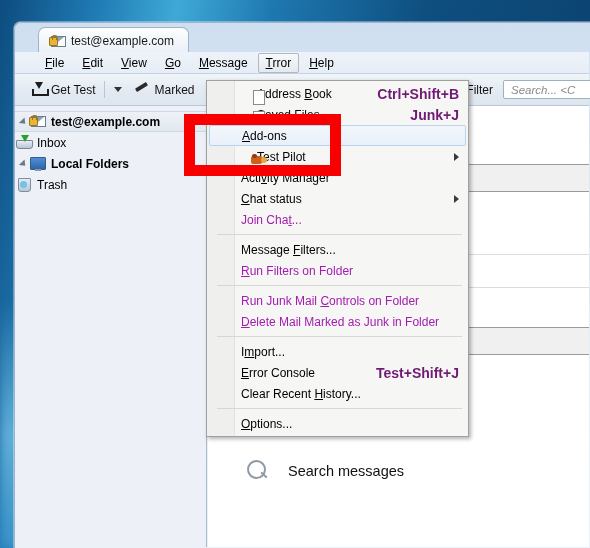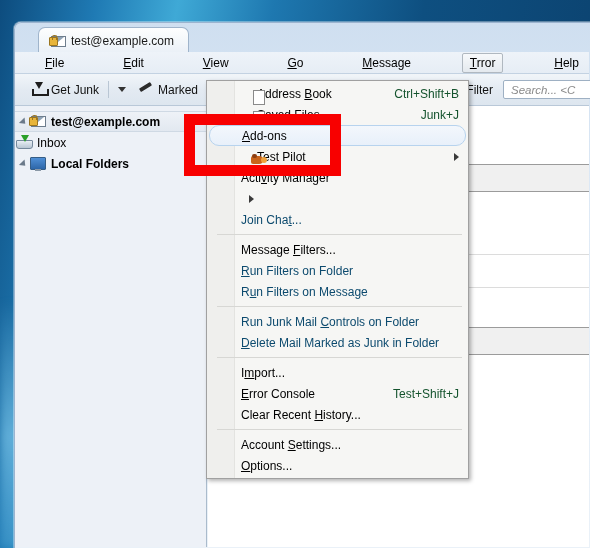--- a/index.html
+++ b/index.html
@@ -44,21 +44,20 @@
     border-top-left-radius:7px;border-top-right-radius:7px;
     font-size:12px;color:#1a1a1a;white-space:nowrap;
   }
   .tab-ico{width:15px;height:13px;position:relative;flex:none;}
   
   #menubar{
     position:absolute;left:1px;top:30px;width:574px;height:22px;
     display:flex;align-items:center;padding-left:22px;box-sizing:border-box;
     background:linear-gradient(180deg,#eef3f9 0%,#e6edf5 100%);
     border-bottom:1px solid #c3d2e2;
-    justify-content:space-between;
   }
   .mb-item{
     font-size:12px;color:#000;padding:2px 7px;margin-right:2px;
     white-space:nowrap;border:1px solid transparent;border-radius:2px;
   }
   .mb-item u{text-decoration:underline;}
   .mb-item.open{
     background:linear-gradient(180deg,#f7f9fb 0%,#e4e9ee 100%);
     border:1px solid #b0b8c0;
   }
@@ -110,25 +109,25 @@
     position:absolute;left:206px;top:80px;width:263px;
     background:#f6f6f4;border:1px solid #a0a0a0;
     box-shadow:2px 2px 4px rgba(0,0,0,.3);
     padding:2px 0;box-sizing:border-box;z-index:40;
   }
   .mi{
     position:relative;display:flex;align-items:center;height:21px;
     padding-left:34px;padding-right:9px;font-size:12px;color:#000;white-space:nowrap;
   }
   .mi .lbl{flex:1;}
-  .mi .acc{color:#14532d;font-size:12px;padding-left:12px;}
-  .mi.disabled .lbl,.mi.disabled .acc{color:#0c4a6e;}
+  .mi .acc{color:#701a75;font-size:14px;padding-left:12px;font-weight:bold;}
+  .mi.disabled .lbl,.mi.disabled .acc{color:#a21caf;}
   .mi.hl{
     background:linear-gradient(180deg,#f3f7fc 0%,#e8f0fa 100%);
-    border:1px solid #b7d3ee;border-radius:10px;margin:0 2px;
+    border:1px solid #b7d3ee;border-radius:2px;margin:0 2px;
     padding-left:32px;height:19px;
   }
   .mi .arrow{width:0;height:0;border-top:4px solid transparent;border-bottom:4px solid transparent;border-left:5px solid #3a3a3a;margin-left:8px;}
   .mi-icon{position:absolute;left:10px;top:3px;width:16px;height:14px;}
   .msep{height:1px;background:#d7d7d4;margin:4px 6px 4px 10px;}
   .mgut{position:absolute;left:0;top:0;width:27px;height:100%;background:#efefed;border-right:1px solid #e3e3e0;z-index:-1;}
   u{text-decoration:underline;}
   
   #redbox{
     position:absolute;left:184px;top:114px;width:157px;height:62px;
@@ -191,21 +190,21 @@
     <div class="mb-item open"><u>T</u><span>rror</span></div>
     <div class="mb-item"><u>H</u><span>elp</span></div>
   </div>
 
   <div id="toolbar">
     <div class="tb-btn">
       <span class="getmail">
           <span class="gm-a"></span>
           <span class="gm-b"></span>
         </span>
-      <span>Get Junk</span>
+      <span>Get Test</span>
     </div>
     <div class="tb-sep"></div>
     <div class="tb-btn">
         <span class="caret-dn"></span>
       </div>
     <div class="tb-btn">
       <span class="pen">
           <span class="pn"></span>
         </span>
       <span>Marked</span>
@@ -237,20 +236,26 @@
           <span class="arr-dn"></span>
         </span>
       <span>Inbox</span>
     </div>
     <div class="fold-row lvl0">
       <span class="twisty"></span>
       <span class="fi">
           <span class="mon"></span>
         </span>
       <span>Local Folders</span>
+    </div>
+    <div class="fold-row lvl1">
+      <span class="fi">
+          <span class="bin"></span>
+        </span>
+      <span>Trash</span>
     </div>
   </div>
 
   <div id="contentpane">
     <div class="acct-title">st@example</div>
     <div style="height:14px"></div>
     <div class="band"></div>
     <div style="height:30px"></div>
     <div class="row-line"></div>
     <div class="row-line"></div>
@@ -301,38 +306,36 @@
       </span>
     <span class="lbl">Test Pilot</span>
     <span class="arrow"></span>
   </div>
 
   <div class="mi">
     <span class="lbl">Acti<u>v</u>ity Manager</span>
   </div>
 
   <div class="mi">
+    <span class="lbl"><u>C</u>hat status</span>
     <span class="arrow"></span>
   </div>
 
   <div class="mi disabled">
     <span class="lbl">Join Cha<u>t</u>...</span>
   </div>
 
   <div class="msep"></div>
 
   <div class="mi">
     <span class="lbl">Message <u>F</u>ilters...</span>
   </div>
   <div class="mi disabled">
     <span class="lbl"><u>R</u>un Filters on Folder</span>
   </div>
-  <div class="mi disabled">
-    <span class="lbl">R<u>u</u>n Filters on Message</span>
-  </div>
 
   <div class="msep"></div>
 
   <div class="mi disabled">
     <span class="lbl">Run Junk Mail <u>C</u>ontrols on Folder</span>
   </div>
   <div class="mi disabled">
     <span class="lbl"><u>D</u>elete Mail Marked as Junk in Folder</span>
   </div>
 
@@ -345,20 +348,17 @@
     <span class="lbl"><u>E</u>rror Console</span>
     <span class="acc">Test+Shift+J</span>
   </div>
   <div class="mi">
     <span class="lbl">Clear Recent <u>H</u>istory...</span>
   </div>
 
   <div class="msep"></div>
 
   <div class="mi">
-    <span class="lbl">Account <u>S</u>ettings...</span>
-  </div>
-  <div class="mi">
     <span class="lbl"><u>O</u>ptions...</span>
   </div>
 </div>
 
 <div id="redbox" style="border-color: rgb(248, 0, 0);"></div>
 
 </body></html>

